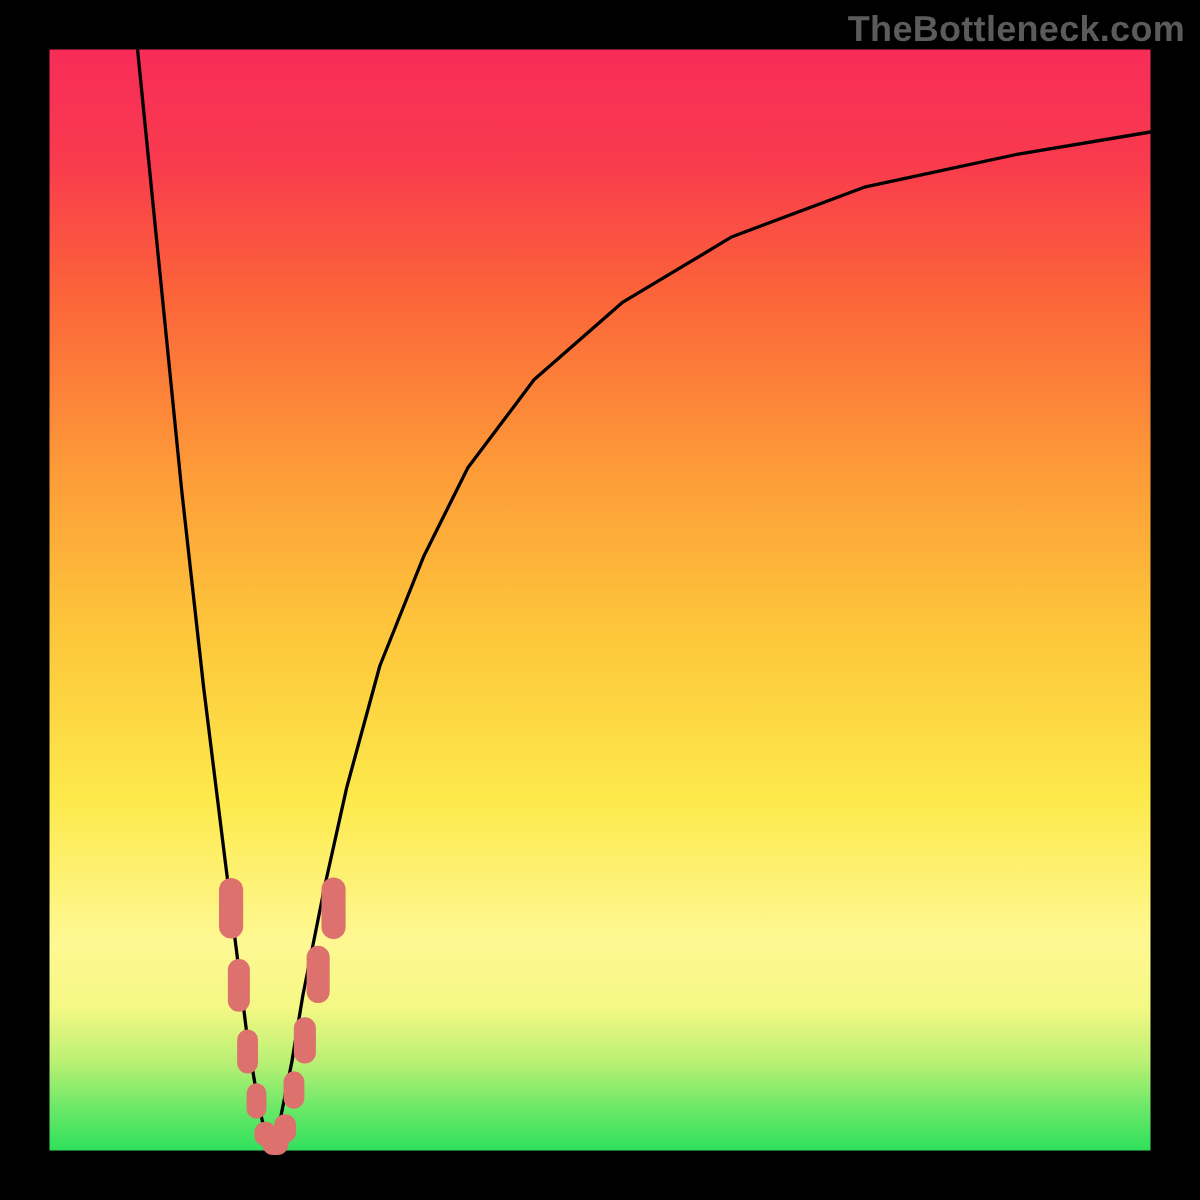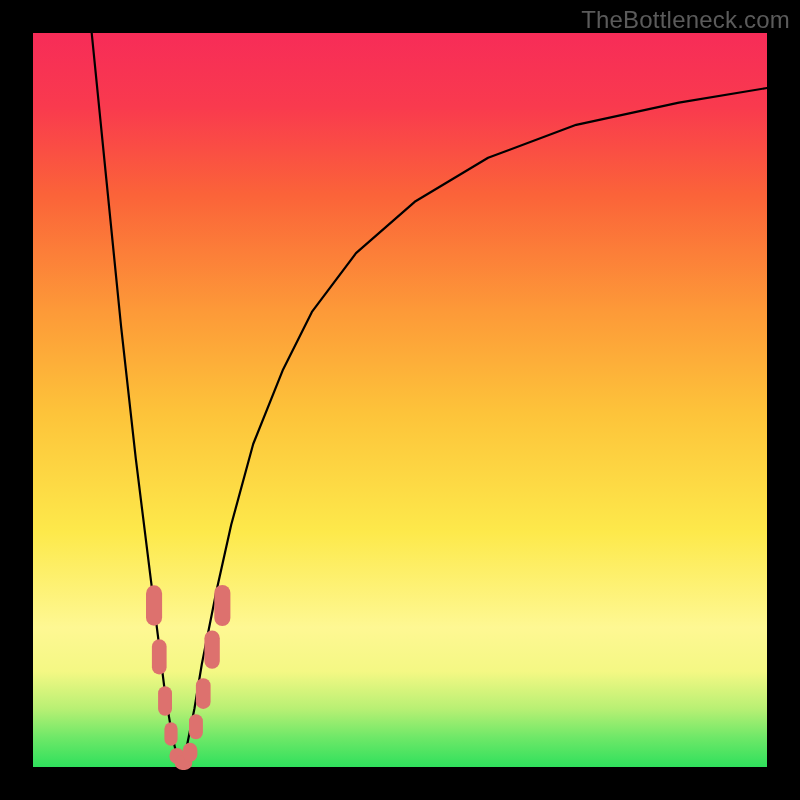--- a/index.html
+++ b/index.html
@@ -47,21 +47,21 @@
     width: 734px;
     height: 734px;
     overflow: visible;
   }
   .watermark {
     position: absolute;
     top: 6px;
     right: 10px;
     font-family: Arial, Helvetica, sans-serif;
     font-size: 24px;
-    font-weight: 400;
+    font-weight: 700;
     color: #5b5b5b;
     letter-spacing: 0.2px;
     user-select: none;
   }
   path.curve {
     fill: none;
     stroke: #000;
     stroke-width: 2.2;
     stroke-linecap: round;
     stroke-linejoin: round;

